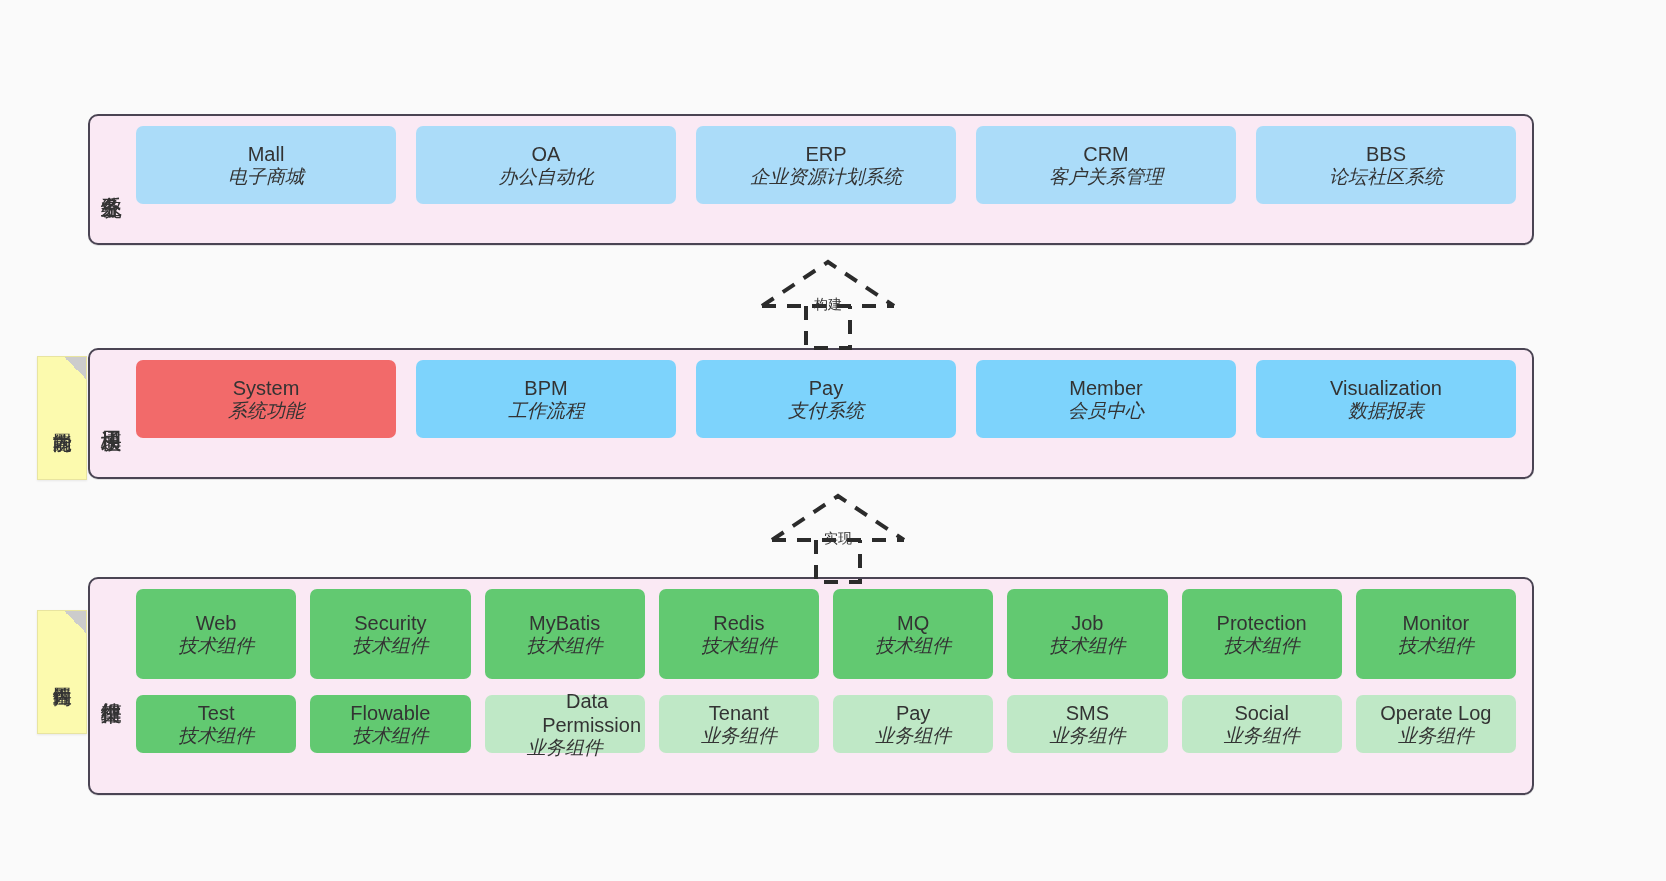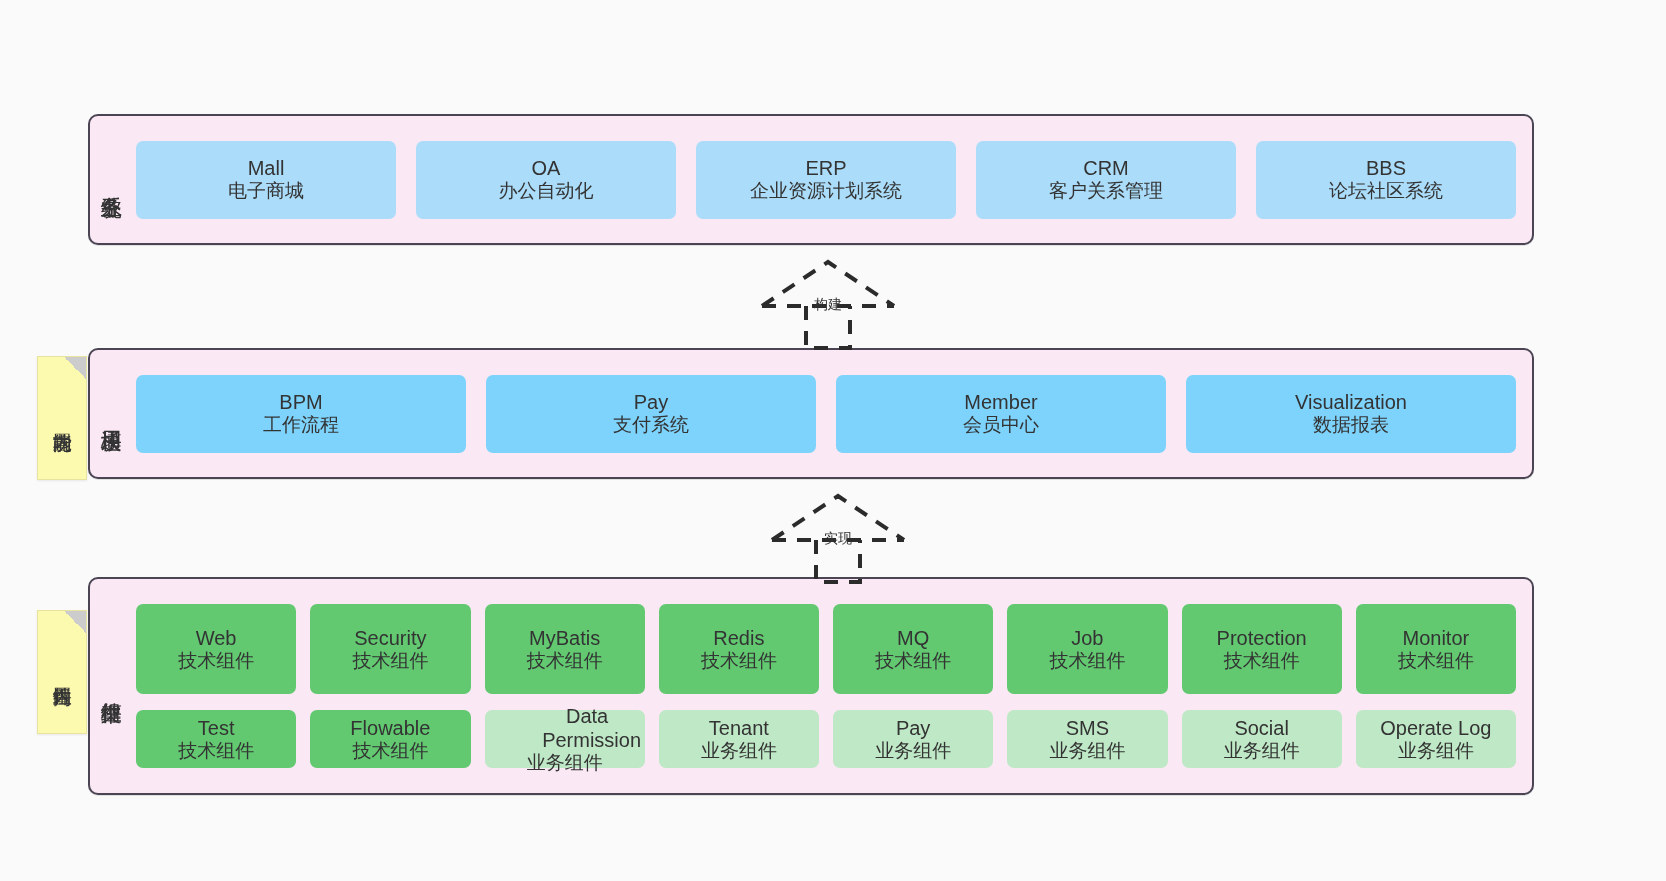--- a/index.html
+++ b/index.html
@@ -48,23 +48,22 @@
     text-orientation: upright;
     white-space: nowrap;
     user-select: none;
     padding: 2px 0;
   }
 
   .layer-body {
     flex: 1 1 auto;
     display: flex;
     flex-direction: column;
-    justify-content: center;
     gap: 14px;
-    padding: 0 16px 0 4px;
+    padding: 10px 16px 0 4px;
   }
 
   .cell-row {
     display: flex;
     flex-direction: row;
     gap: 20px;
   }
 
   .cell {
     flex: 1 1 0;
@@ -79,20 +78,21 @@
     padding: 4px 6px;
   }
   .cell .en {
     font-size: 20px;
     color: #333333;
     white-space: normal;
   }
   .cell .cn {
     font-size: 19px;
     color: #333333;
+    font-style: italic;
   }
 
   
   .c-blue        { background: #abdcf9; }
   .c-red         { background: #f26a6a; }
   .c-pink        { background: #7dd3fc; }
   .c-green       { background: #62c971; }
   .c-lightgreen  { background: #bfe8c6; }
 
   
@@ -192,20 +192,24 @@
   <div class="note" style="left:37px; top:356px; width:50px; height:124px;">
     <span class="fold"></span>
     <span>内置功能</span>
   </div>
 
   <div class="layer" id="layer-common-modules" style="left:88px; top:348px; width:1446px; height:131px;">
     <div class="layer-title">通用模块</div>
     <div class="layer-body">
       <div class="cell-row" style="height:78px;">
 
+        <div class="cell c-red">
+          <span class="en">System</span>
+          <span class="cn">系统功能</span>
+        </div>
 
 
         <div class="cell c-pink">
           <span class="en">BPM</span>
           <span class="cn">工作流程</span>
         </div>
 
         <div class="cell c-pink">
           <span class="en">Pay</span>
           <span class="cn">支付系统</span>

